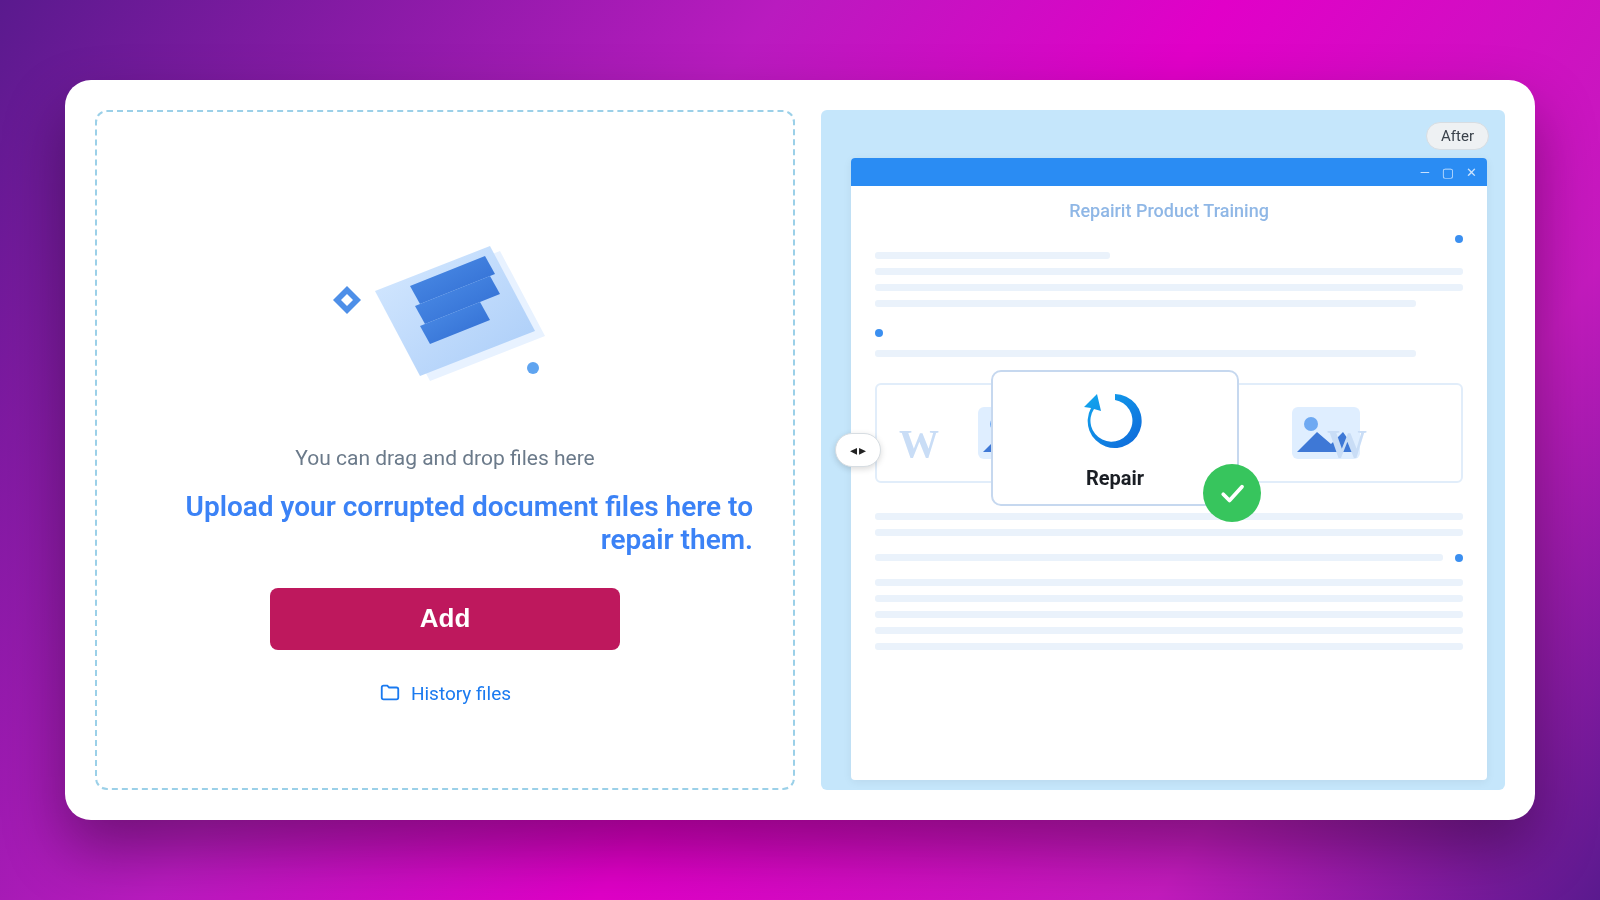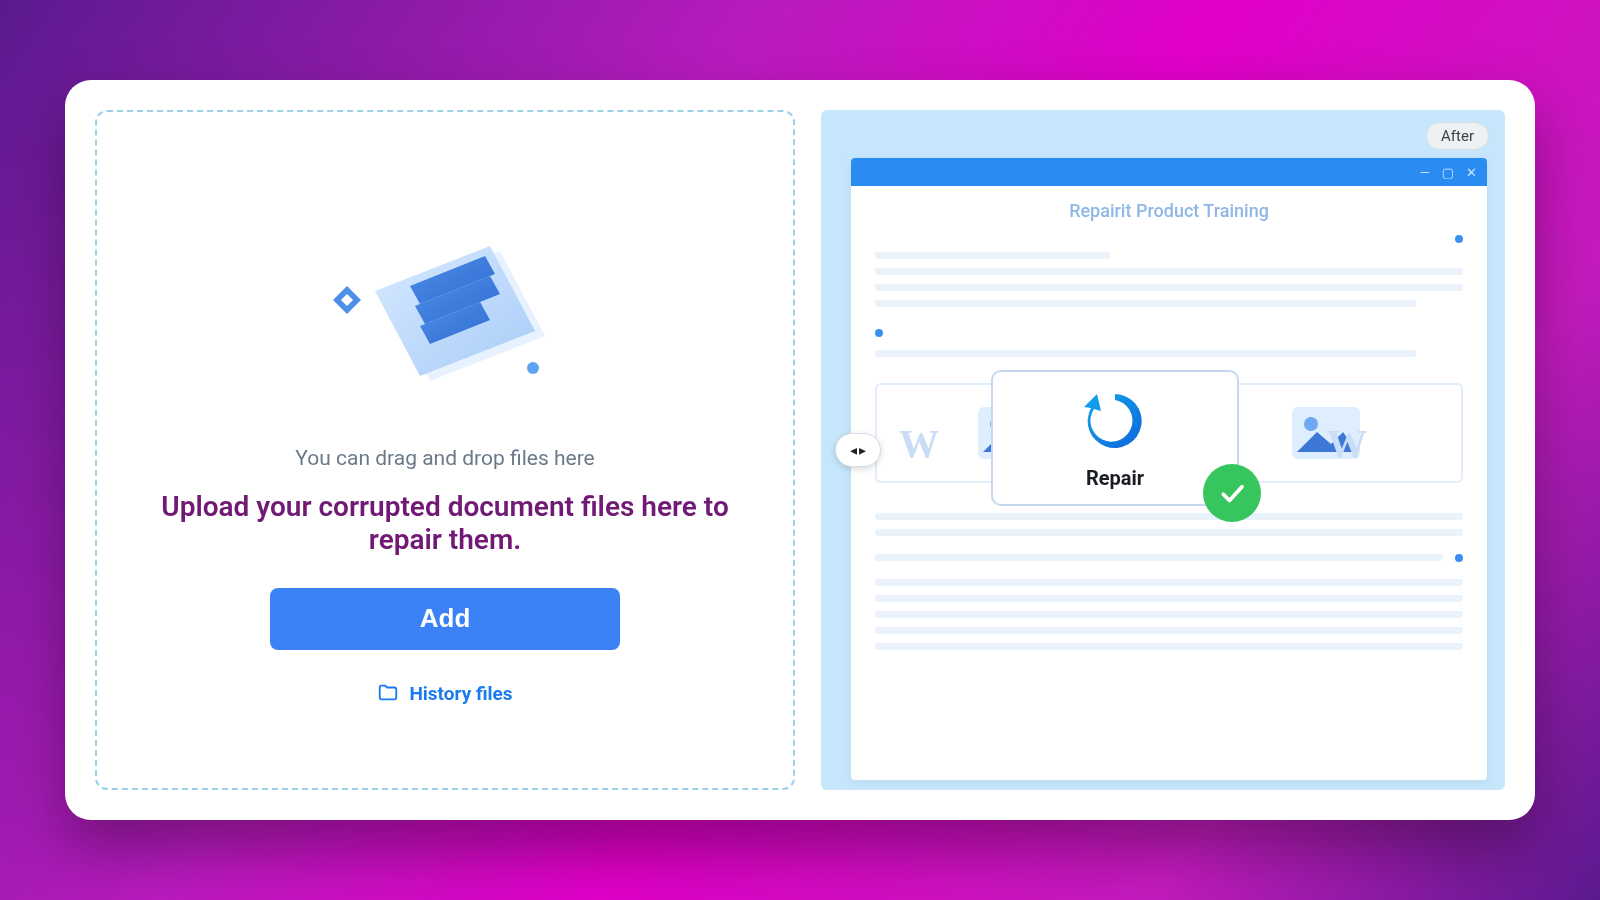--- a/index.html
+++ b/index.html
@@ -25,36 +25,36 @@
     border-radius: 12px;
     display: flex;
     flex-direction: column;
     align-items: center;
     justify-content: center;
     gap: 20px;
     padding: 40px 30px;
   }
   .drop-illustration { width: 260px; height: 230px; position: relative; }
   .hint-text { color: #6b7a8a; font-size: 21px; }
-  .headline { color: #701a75; font-size: 28px; font-weight: 600; text-align: center; padding: 0 10px; }
+  .headline { color: #3b82f6; font-size: 28px; font-weight: 600; text-align: right; padding: 0 10px; }
   .add-btn {
     margin-top: 12px;
     width: 350px; height: 62px;
-    background: #3b82f6;
+    background: #be185d;
     color: #fff;
     border: none;
     border-radius: 8px;
     font-size: 26px;
     font-weight: 600;
     cursor: pointer;
   }
   .history-link {
     margin-top: 12px;
     display: flex; align-items: center; gap: 10px;
-    color: #1a7af0; font-size: 19px; font-weight: 700;
+    color: #1a7af0; font-size: 19px; font-weight: 400;
     cursor: pointer;
   }
   .history-link svg { width: 22px; height: 22px; }
 
   
   .preview-panel {
     flex: 1;
     position: relative;
     background: #c5e6fb;
     border-radius: 6px;

